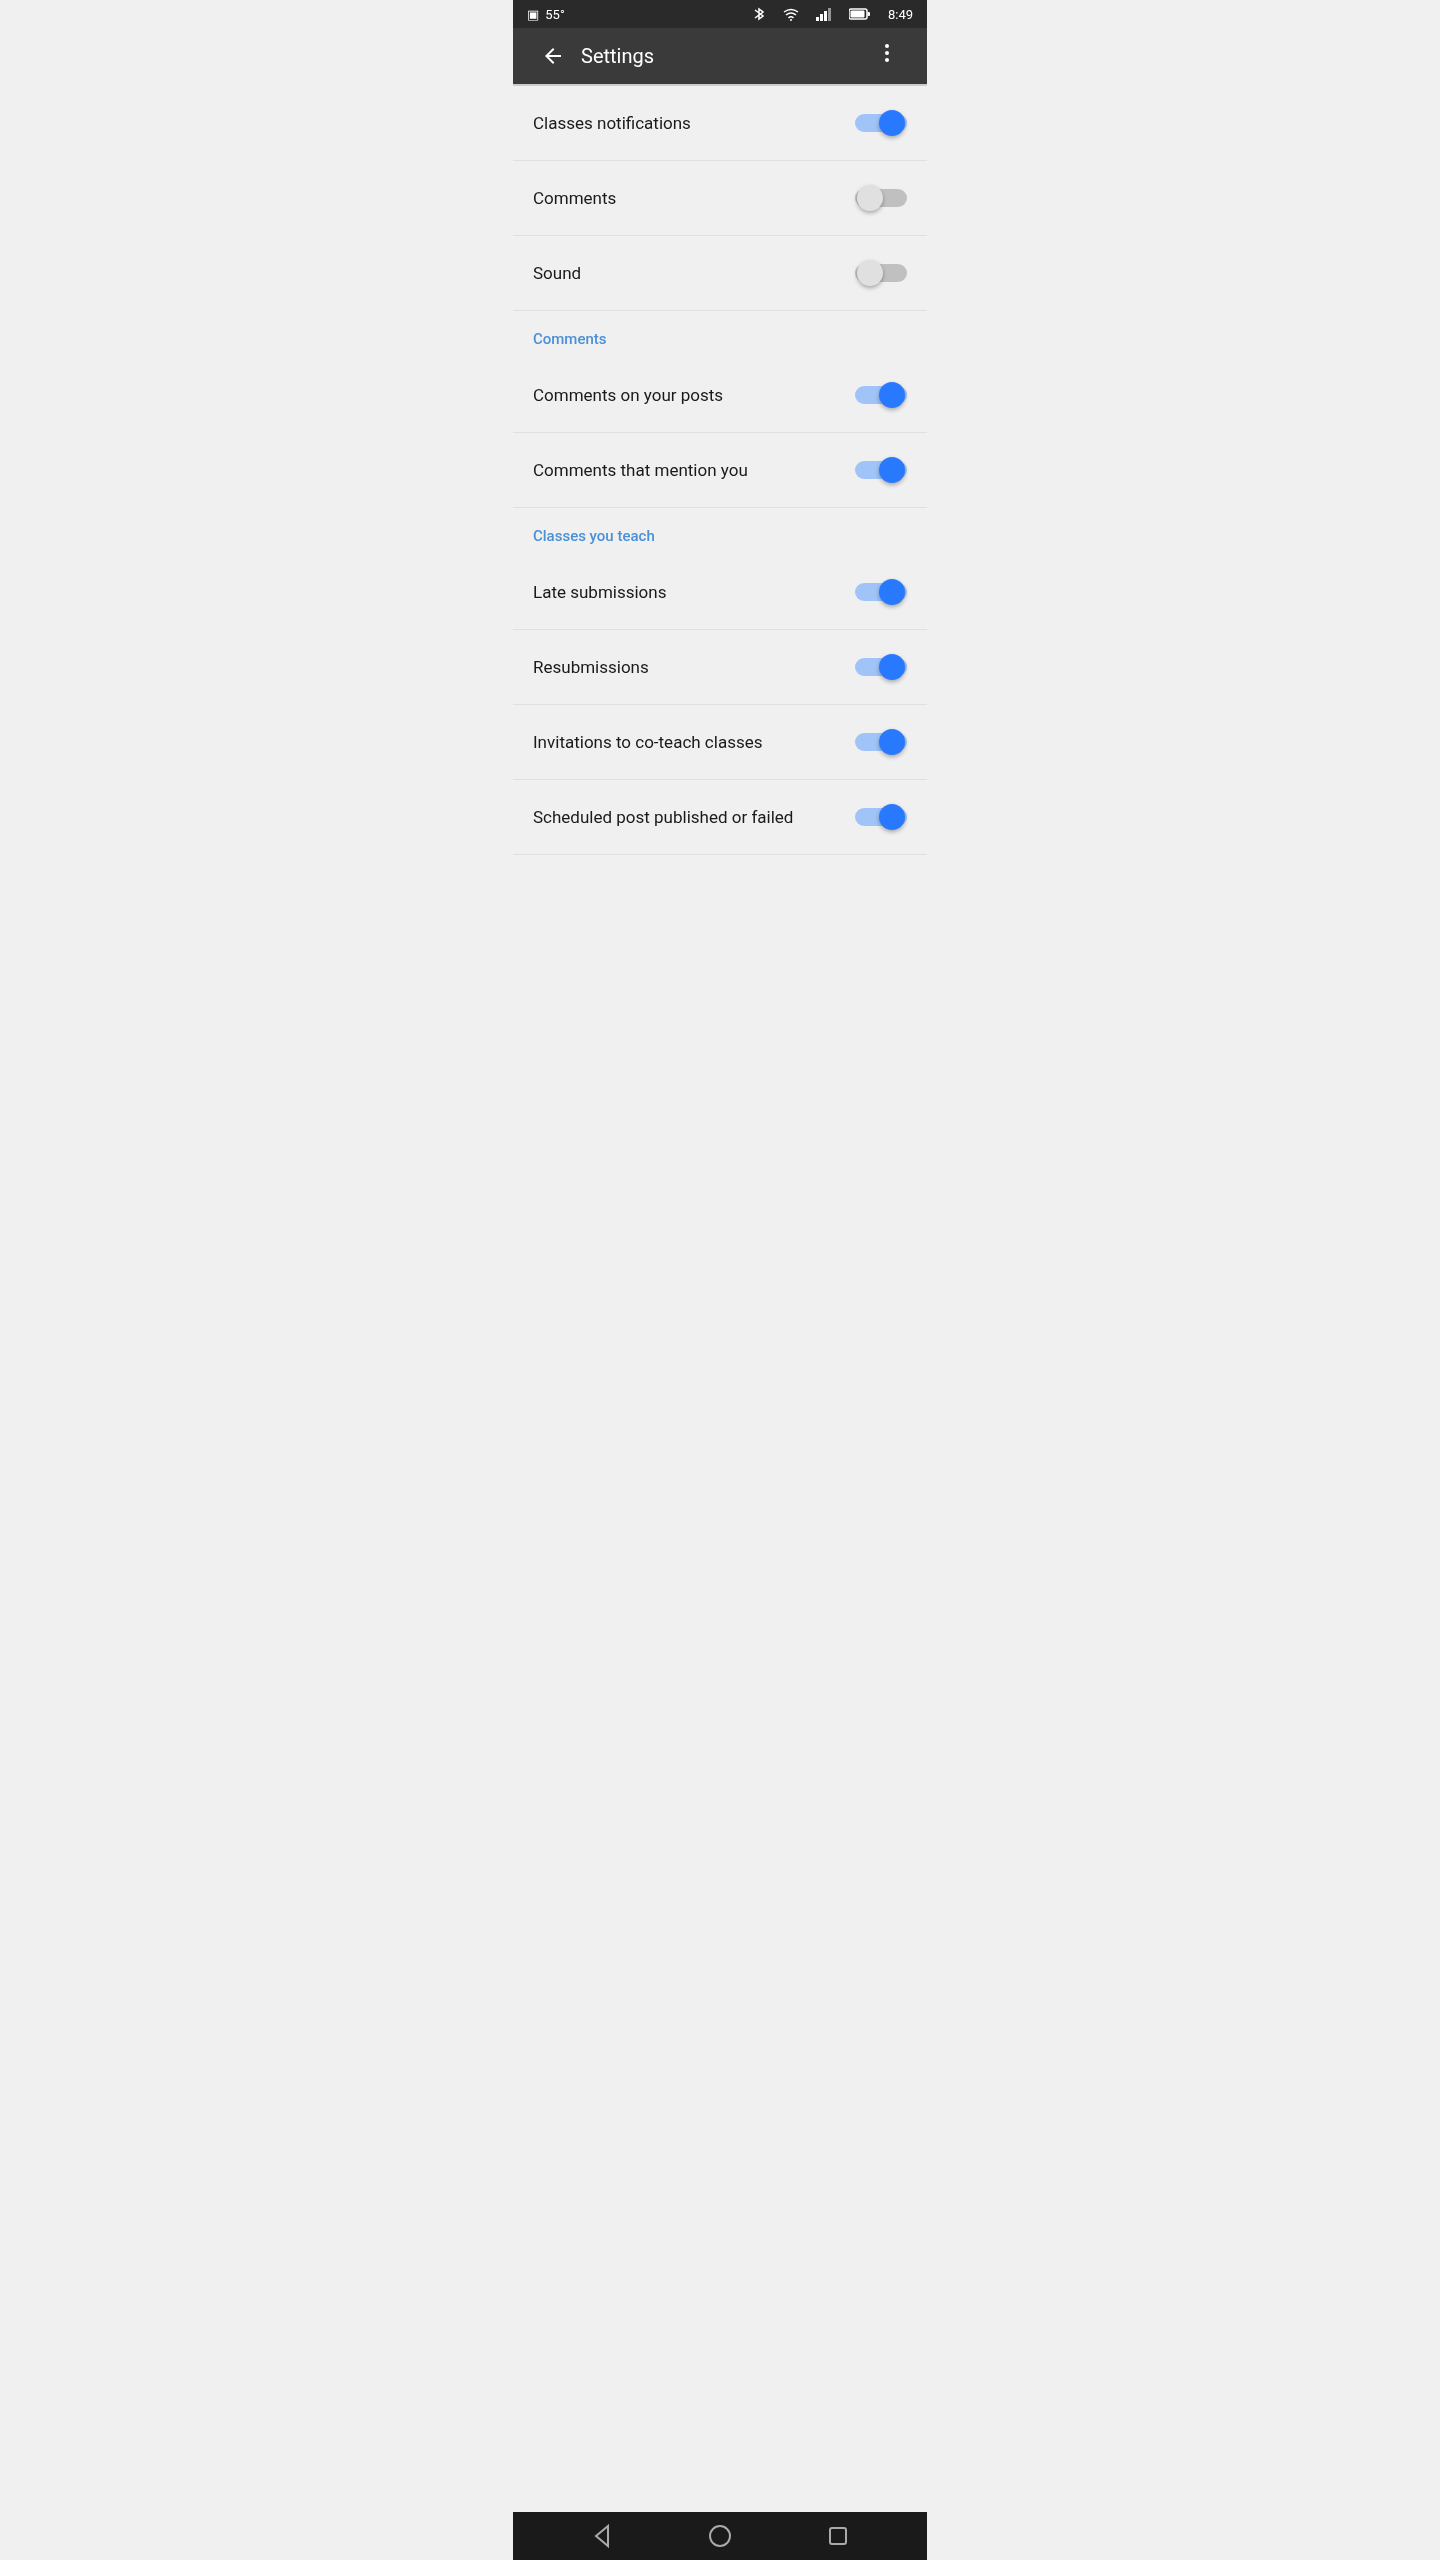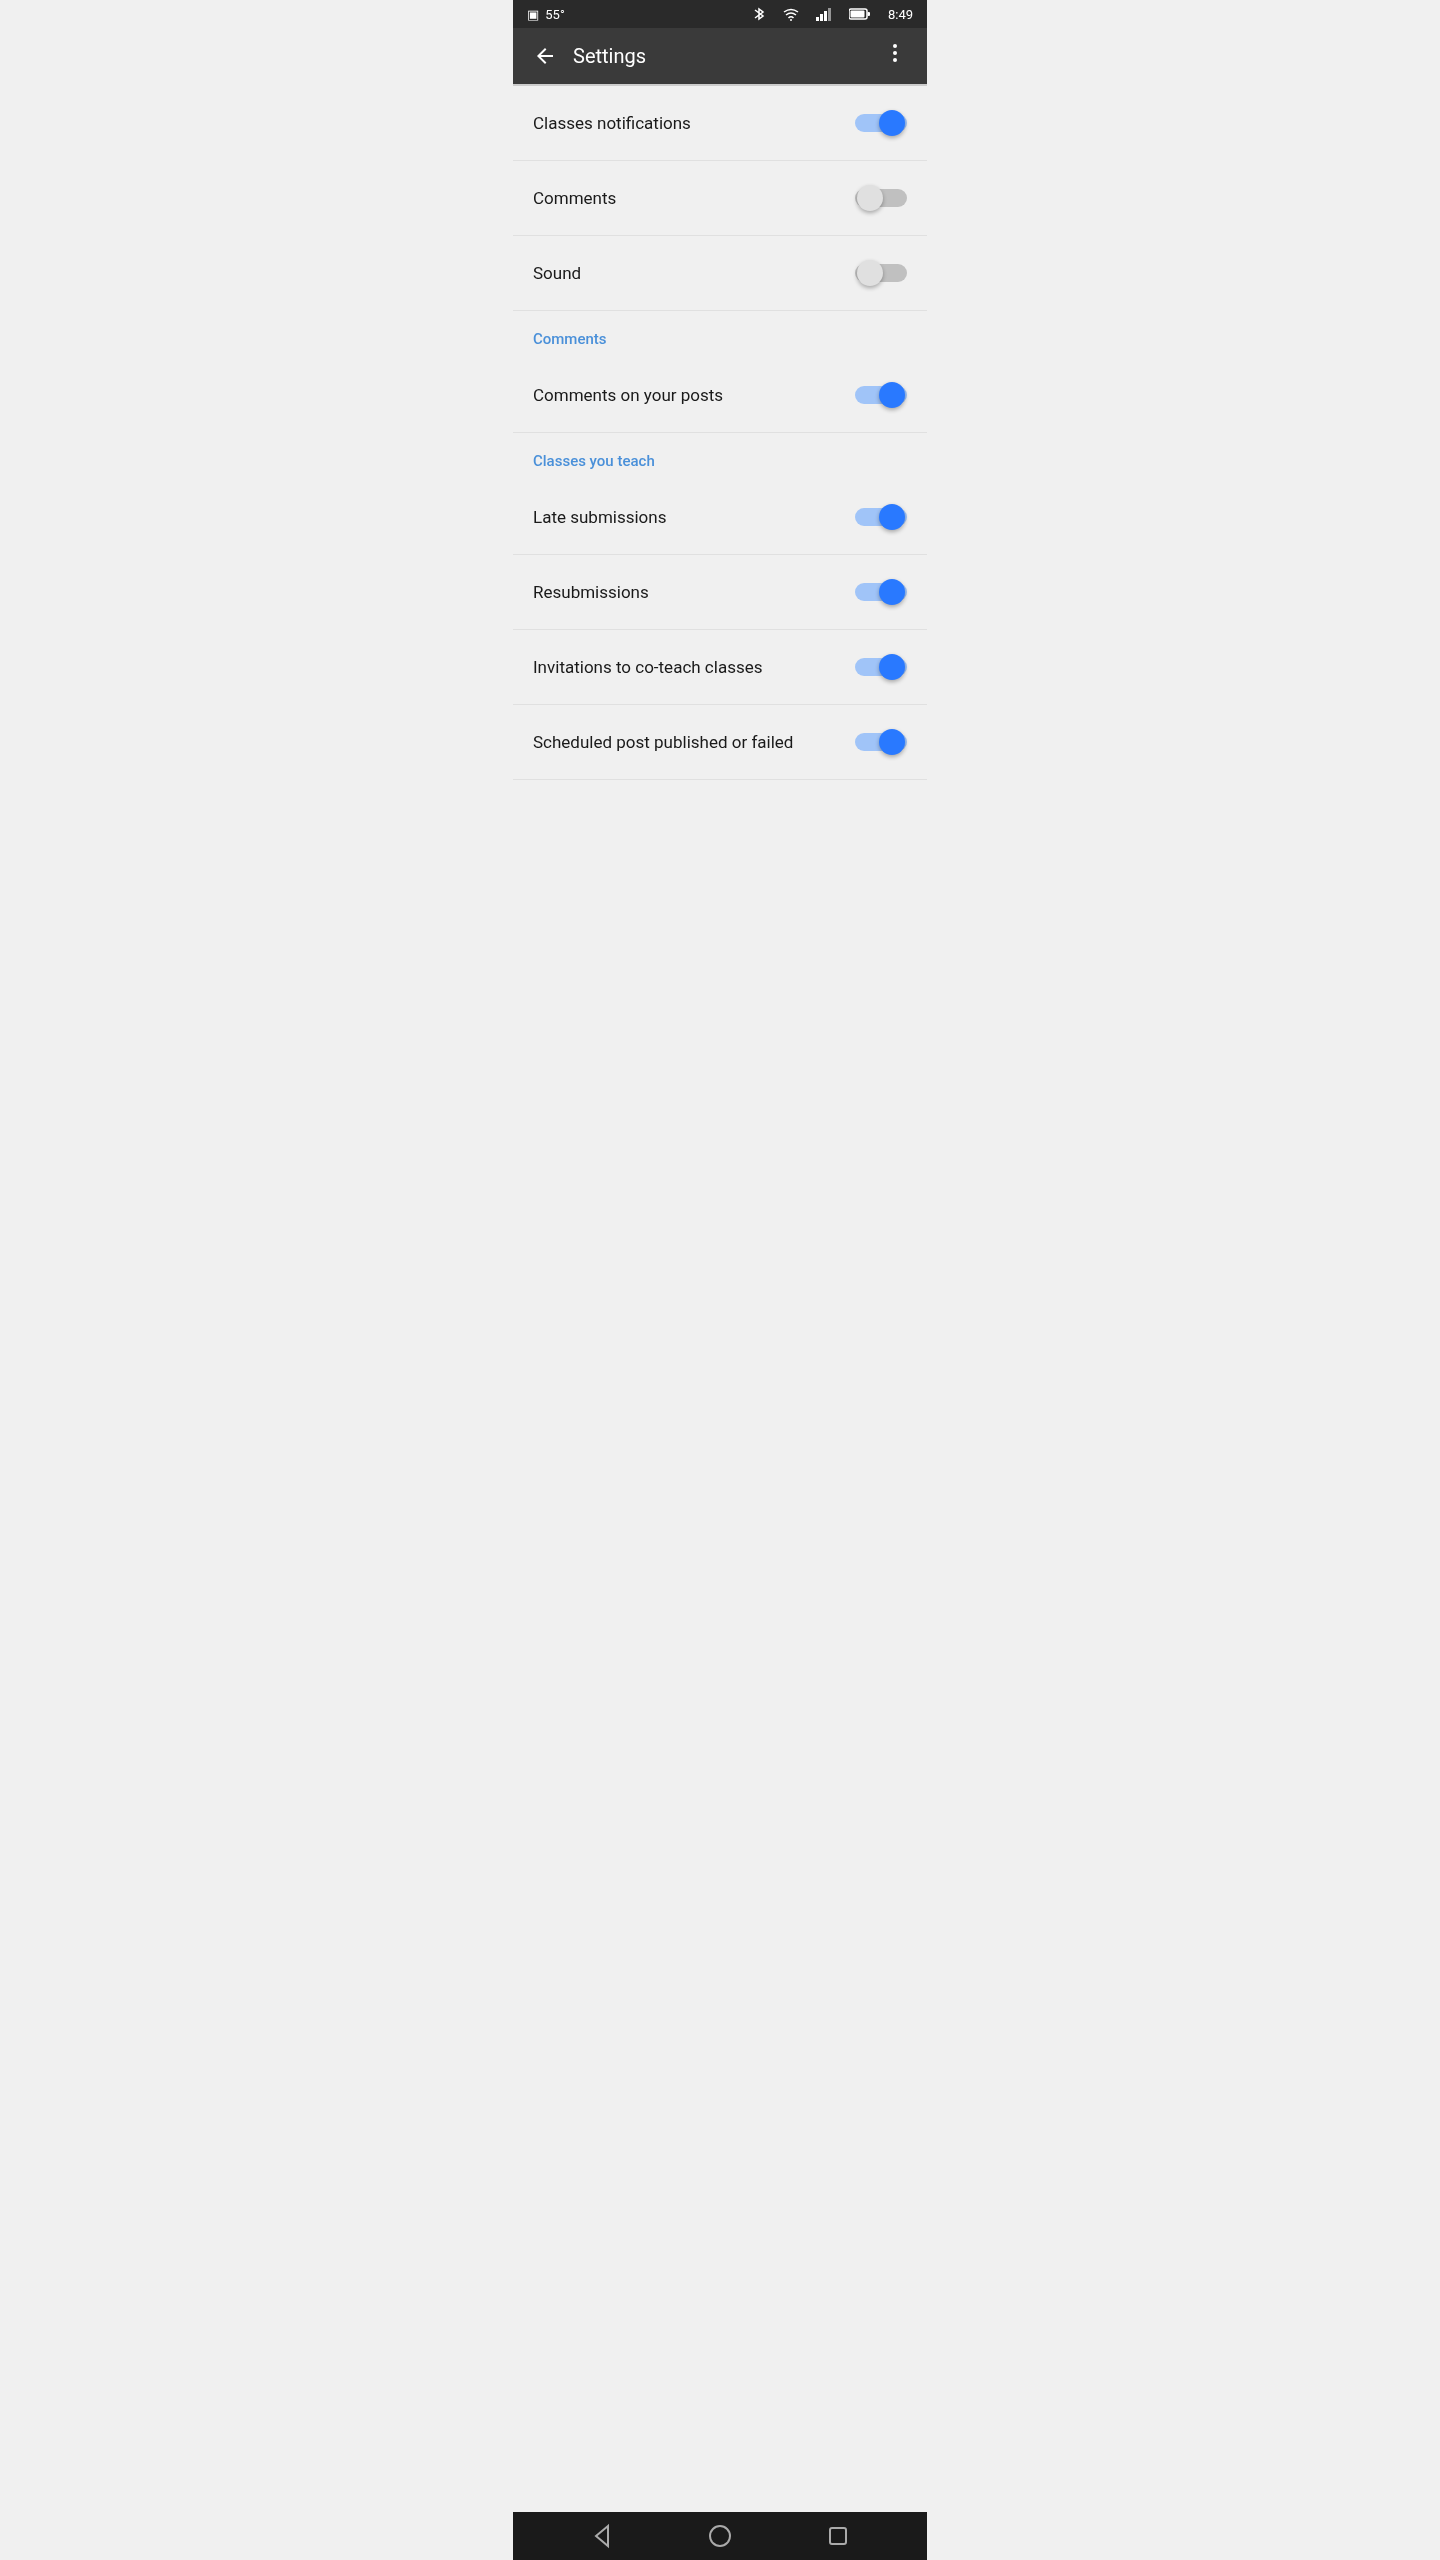--- a/index.html
+++ b/index.html
@@ -43,21 +43,21 @@
       gap: 17px;
       font-size: 13px;
     }
 
     
     .app-bar {
       background: #3a3a3a;
       color: white;
       display: flex;
       align-items: center;
-      padding: 0 16px;
+      padding: 0 24px;
       height: 56px;
       justify-content: space-between;
     }
 
     .app-bar-left {
       display: flex;
       align-items: center;
       gap: 12px;
     }
 
@@ -292,20 +292,28 @@
 
   <div class="setting-item">
     <span class="setting-label">Comments on your posts</span>
     <label class="toggle">
       <input type="checkbox" checked="" style="">
       <div class="toggle-track on"></div>
       <div class="toggle-thumb on"></div>
     </label>
   </div>
 
+  <div class="setting-item">
+    <span class="setting-label">Comments that mention you</span>
+    <label class="toggle">
+      <input type="checkbox" checked="" style="">
+      <div class="toggle-track on"></div>
+      <div class="toggle-thumb on"></div>
+    </label>
+  </div>
 
   <div class="section-header">
     <span class="section-header-text">Classes you teach</span>
   </div>
 
   <div class="setting-item">
     <span class="setting-label">Late submissions</span>
     <label class="toggle">
       <input type="checkbox" checked="" style="">
       <div class="toggle-track on"></div>

